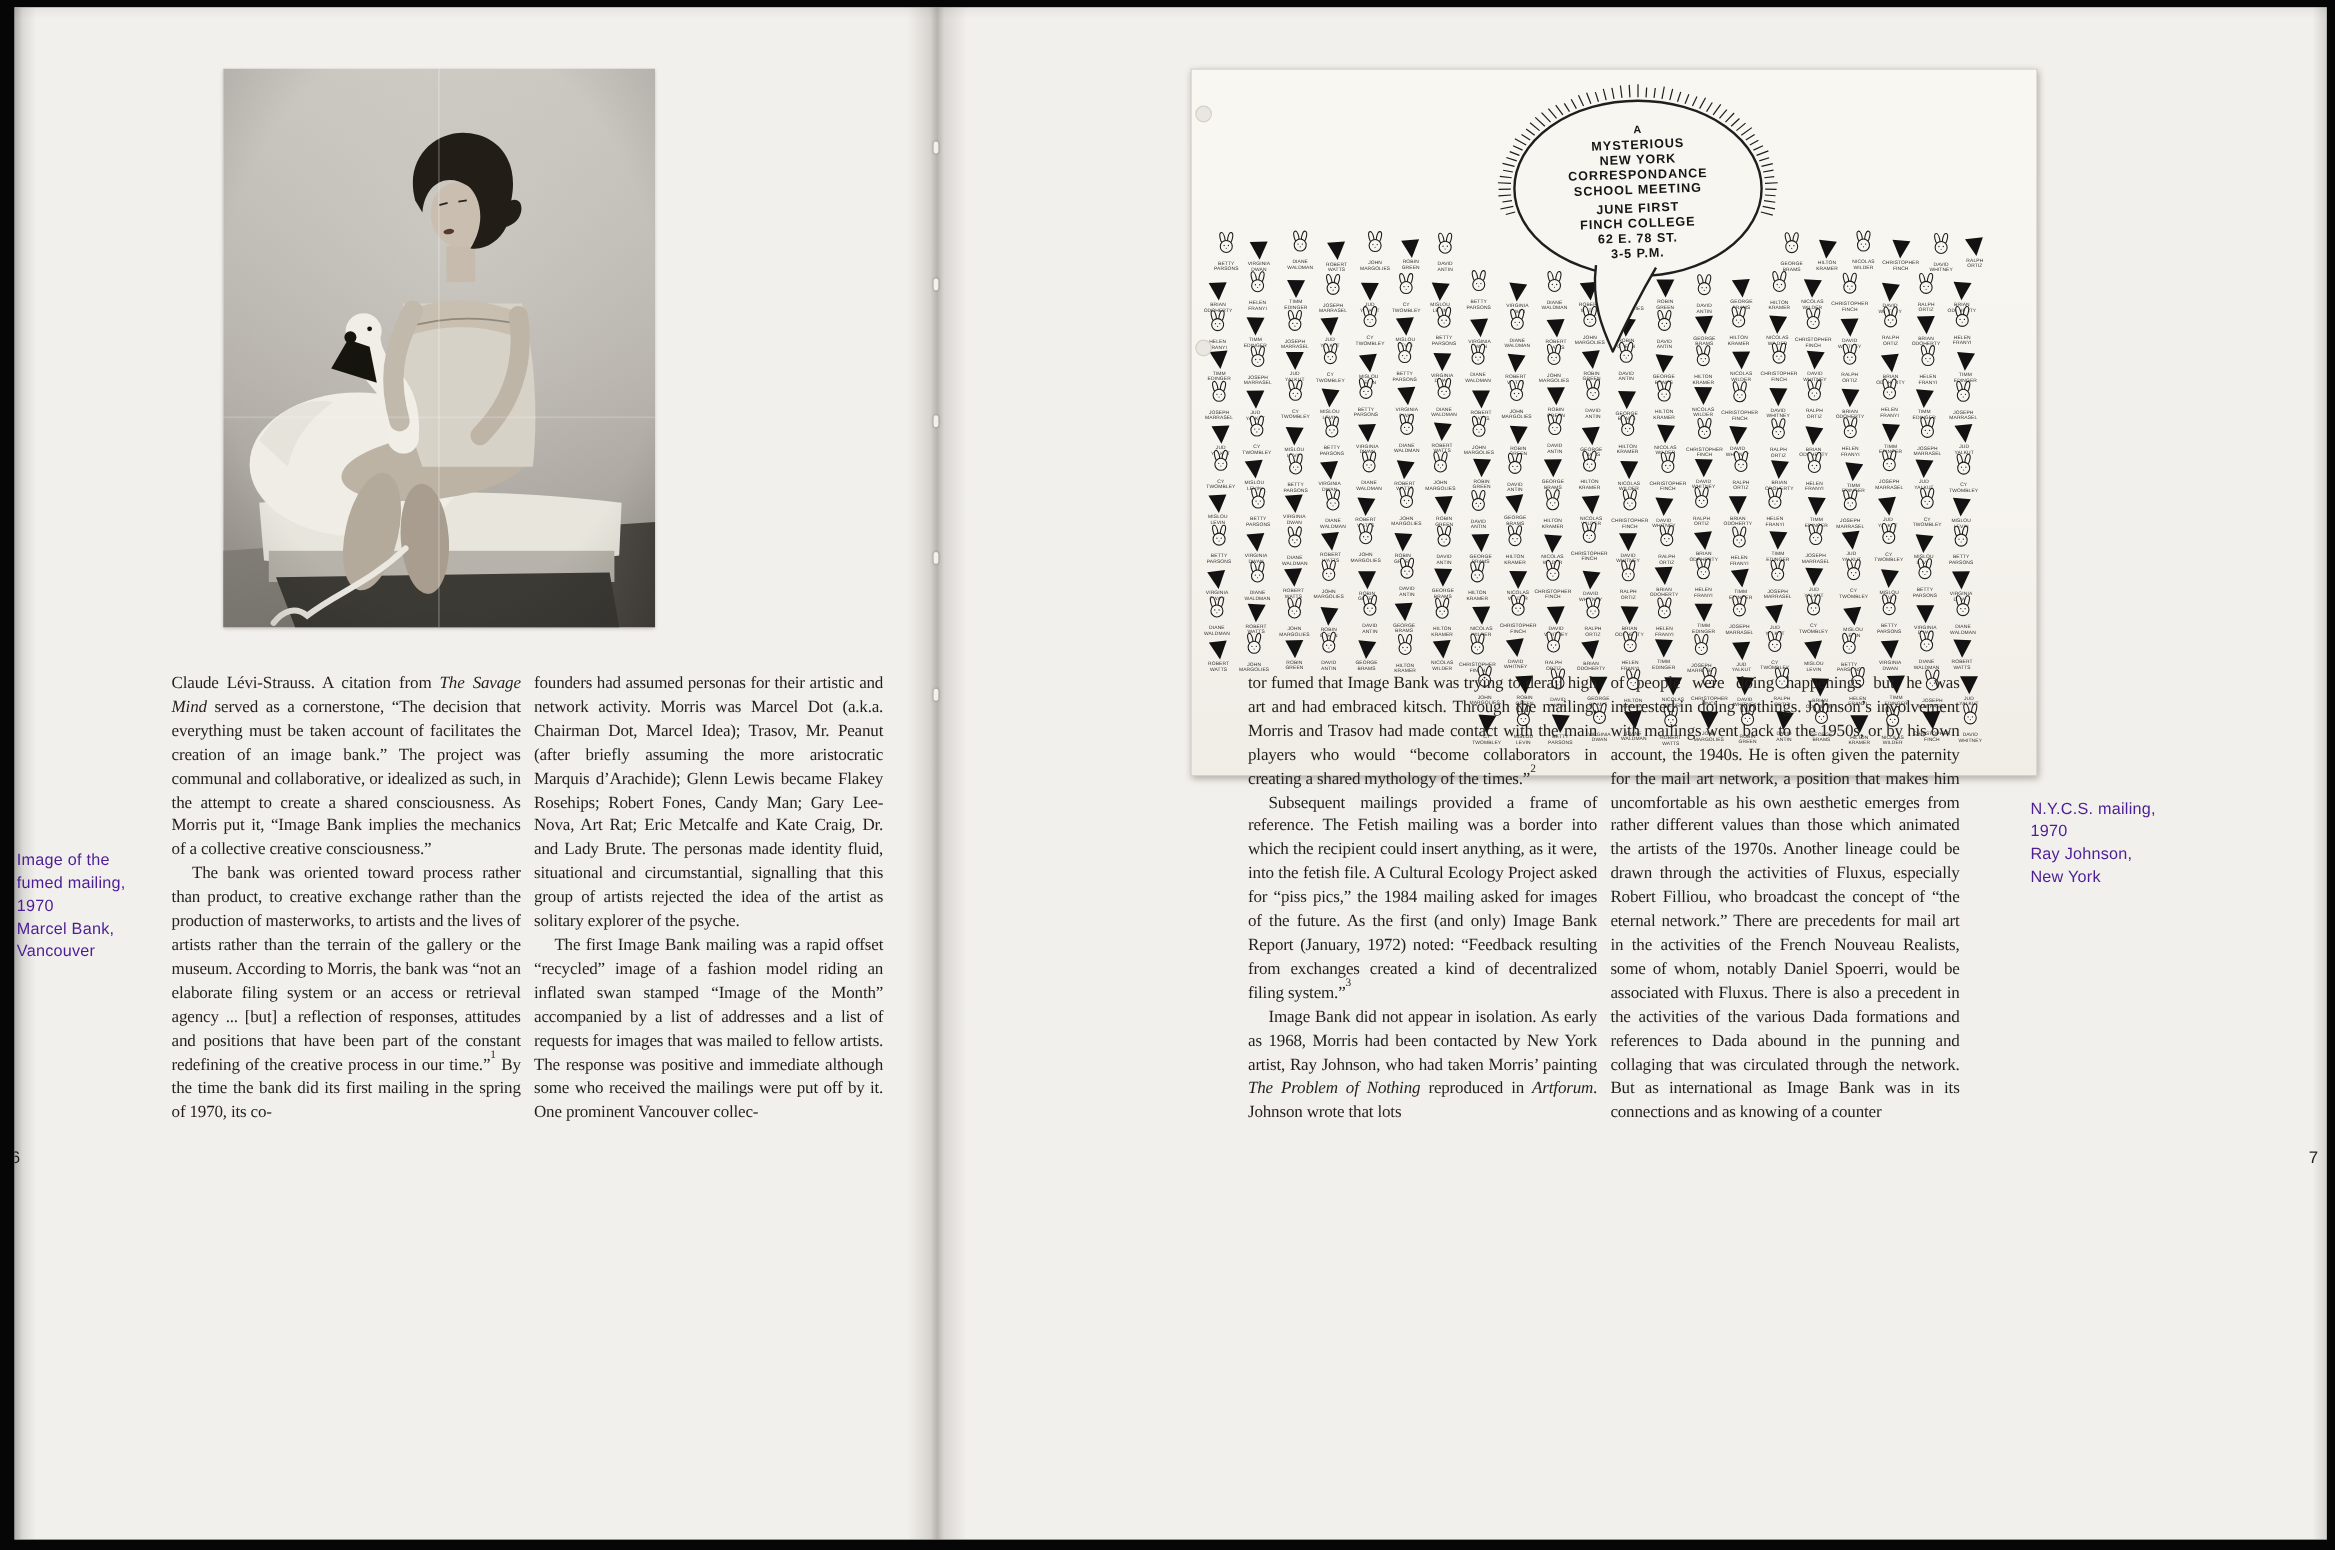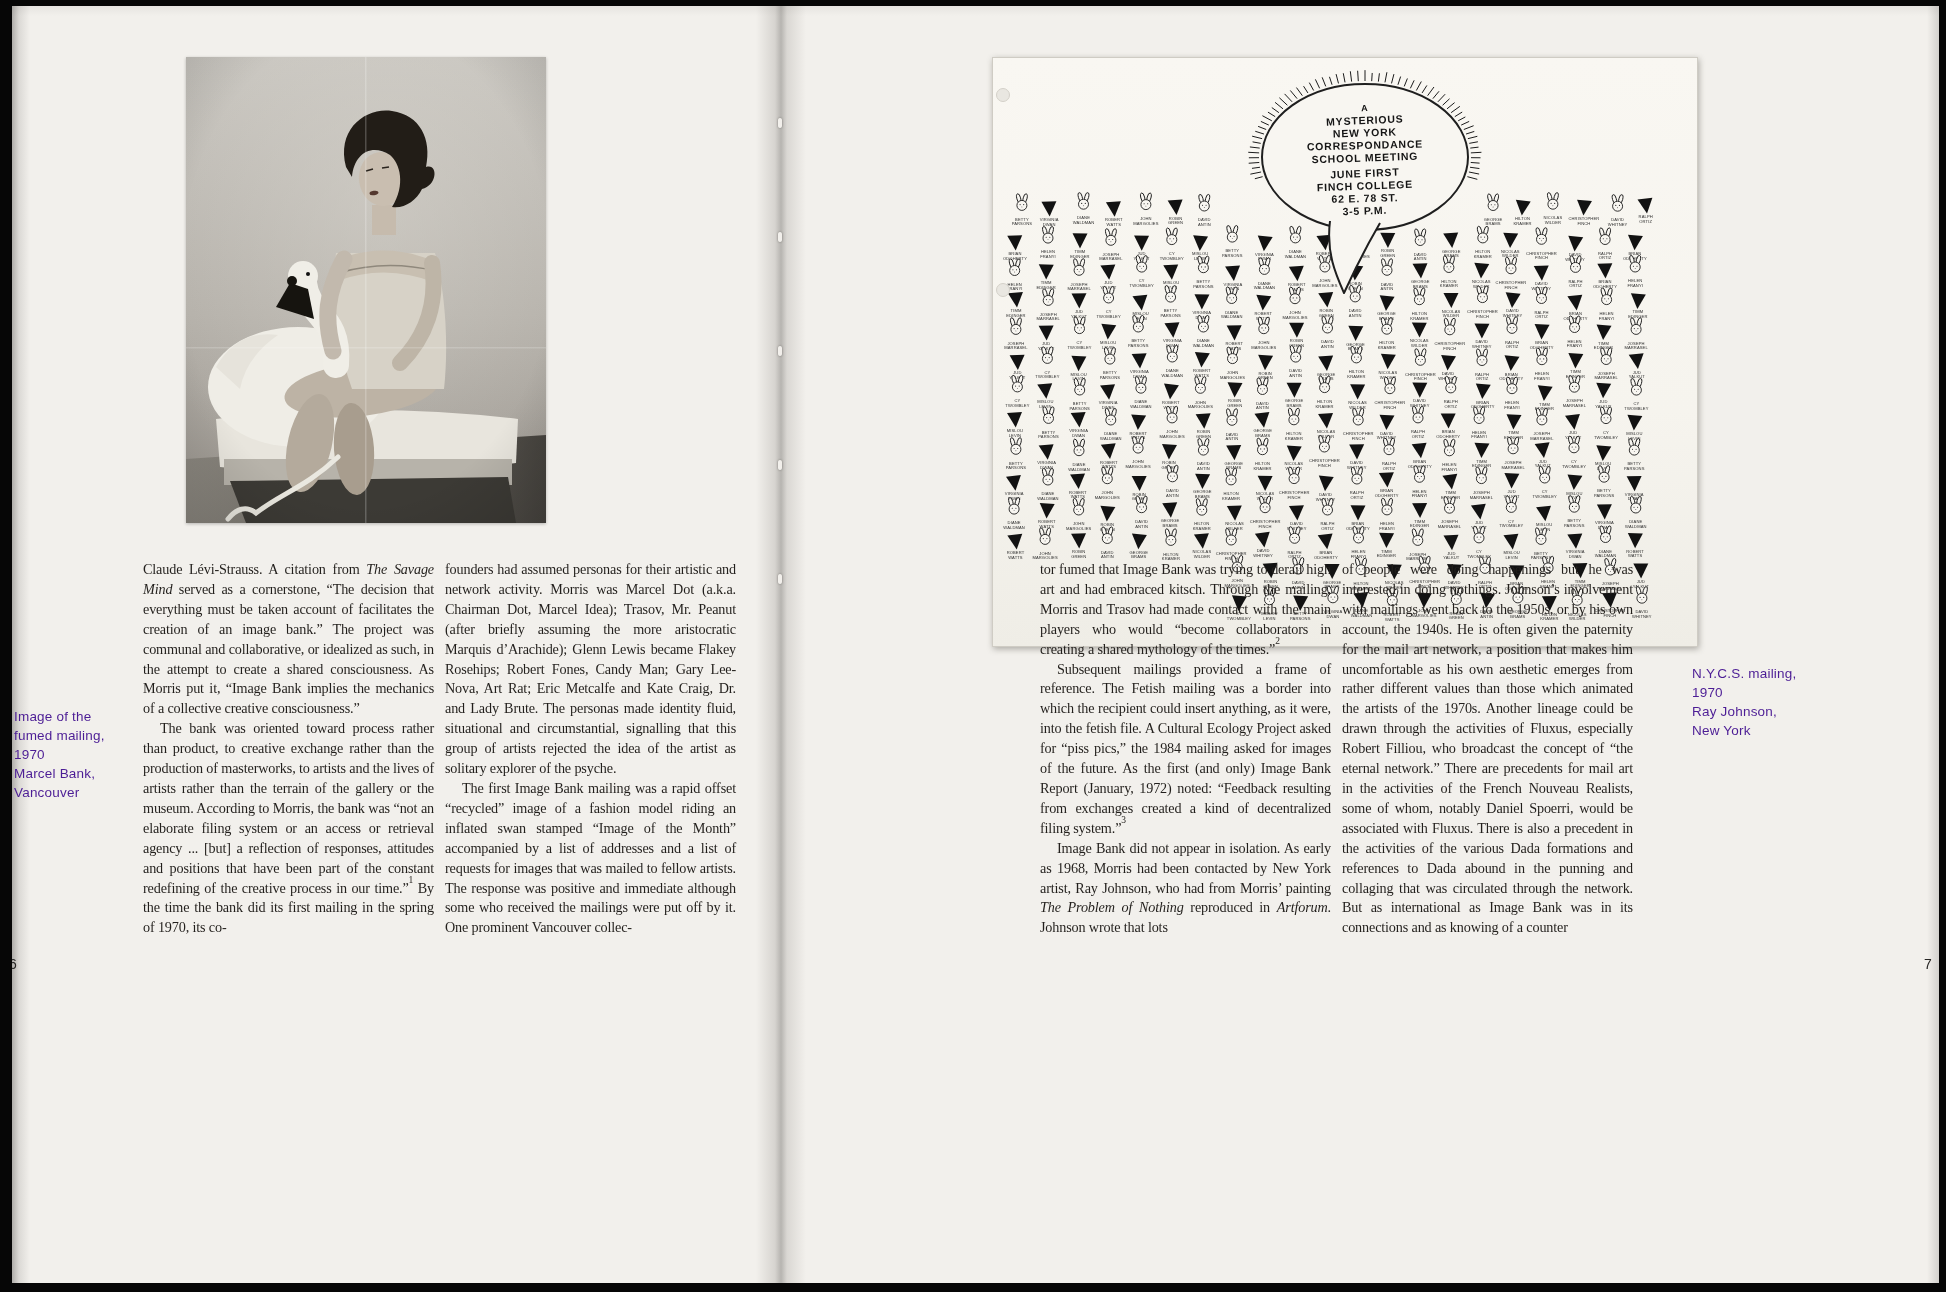--- a/index.html
+++ b/index.html
@@ -2265,21 +2265,21 @@
       <div class="caption right">
           <div>N.Y.C.S. mailing,</div>
           <div>1970</div>
           <div>Ray Johnson,</div>
           <div>New York</div>
         </div>
 
       <div class="col" id="rcol1">
           <p><span>tor fumed that Image Bank was trying to derail high art and had embraced kitsch. Through the mailing, Morris and Trasov had made contact with the main players who would “become collaborators in creating a shared mythology of the times.”</span><sup>2</sup></p>
           <p class="ind"><span>Subsequent mailings provided a frame of reference.  The Fetish mailing was a border into which the recipient could insert anything, as it were, into the fetish file. A Cultural Ecology Project asked for “piss pics,” the 1984 mailing asked for images of the future. As the first (and only) Image Bank Report (January, 1972) noted: “Feedback resulting from exchanges created a kind of decentralized filing system.”</span><sup>3</sup></p>
-          <p class="ind"><span>Image Bank did not appear in isolation. As early as 1968, Morris had been contacted by New York artist, Ray Johnson, who had from Morris’ painting </span><i>The Problem of Nothing</i><span> reproduced in </span><i>Artforum</i><span>. Johnson wrote that lots</span></p>
+          <p class="ind"><span>Image Bank did not appear in isolation. As early as 1968, Morris had been contacted by New York artist, Ray Johnson, who had taken Morris’ painting </span><i>The Problem of Nothing</i><span> reproduced in </span><i>Artforum</i><span>. Johnson wrote that lots</span></p>
         </div>
       <div class="col" id="rcol2">
           <p><span>of people were doing happenings but he was interested in doing nothings. Johnson’s involvement with mailings went back to the 1950s, or by his own account, the 1940s. He is often given the paternity for the mail art network, a position that makes him uncomfortable as his own aesthetic emerges from rather different values than those which animated the artists of the 1970s. Another lineage could be drawn through the activities of Fluxus, especially Robert Filliou, who broadcast the concept of “the eternal network.” There are precedents for mail art in the activities of the French Nouveau Realists, some of whom, notably Daniel Spoerri, would be associated with Fluxus. There is also a precedent in the activities of the various Dada formations and references to Dada abound in the punning and collaging that was circulated through the network. But as international as Image Bank was in its connections and as knowing of a counter</span></p>
         </div>
 
       <div class="pagenum right">7</div>
 
     </div>
   </div>
 </div>

